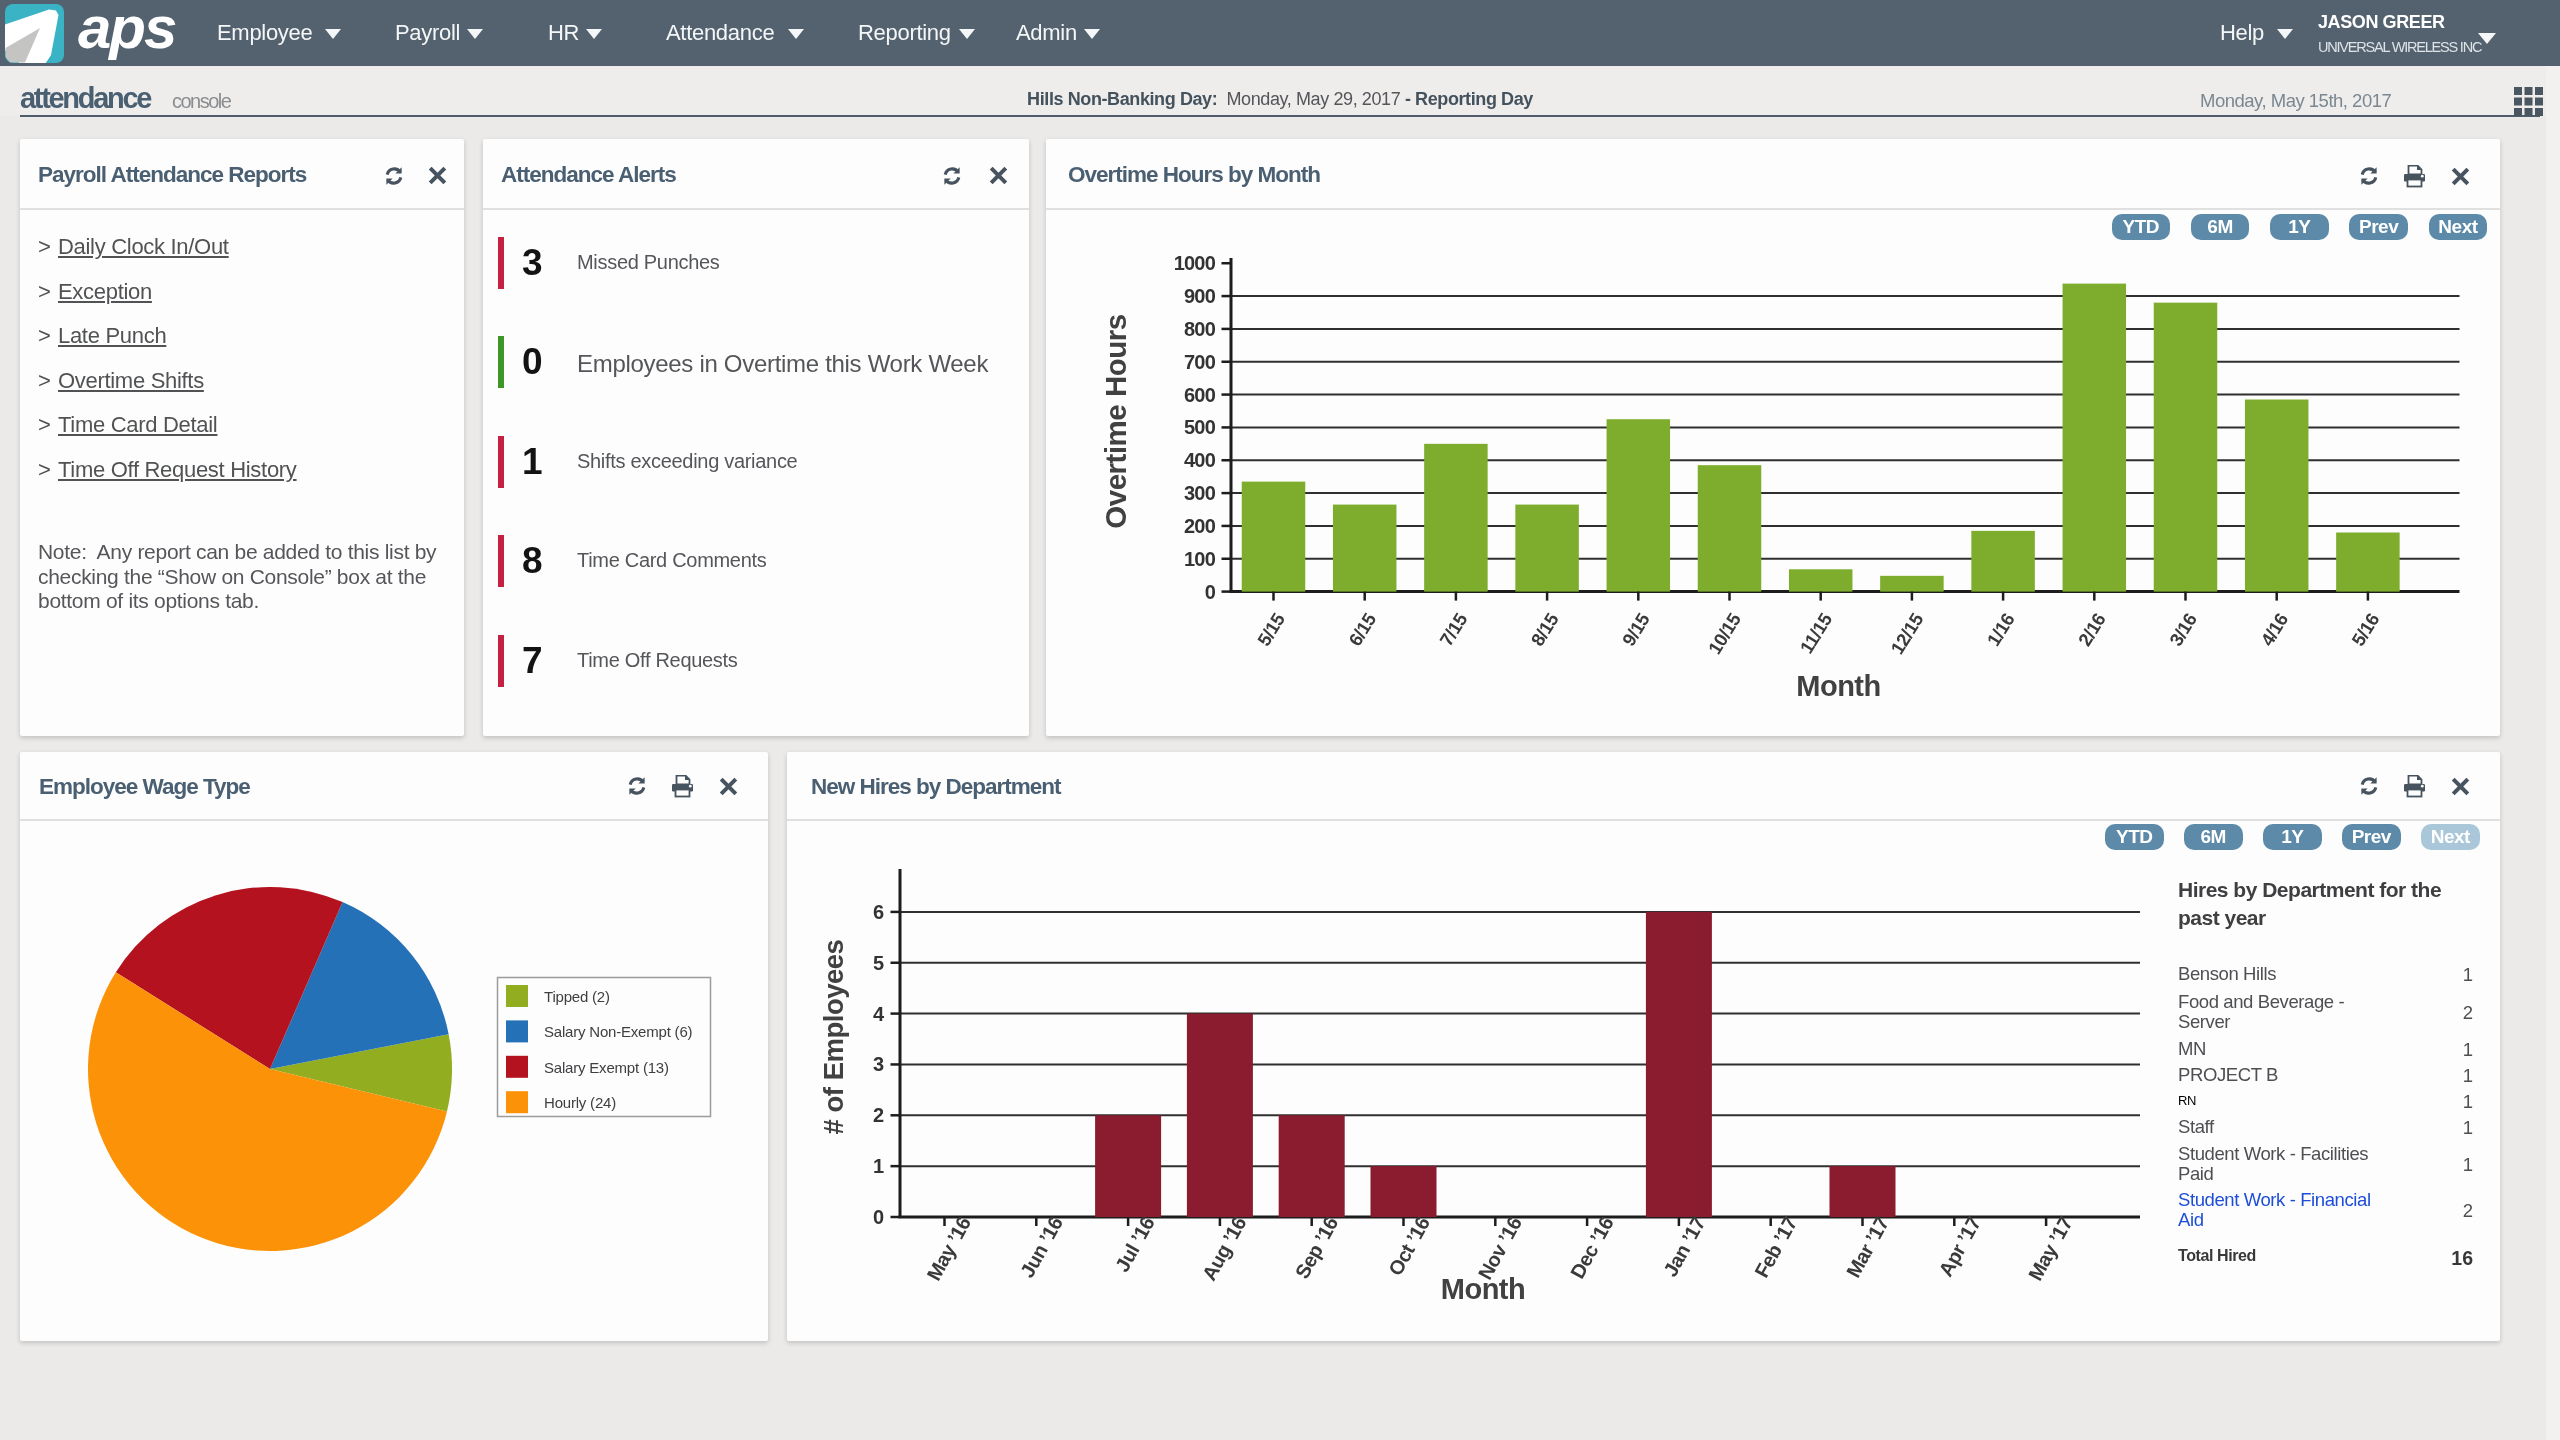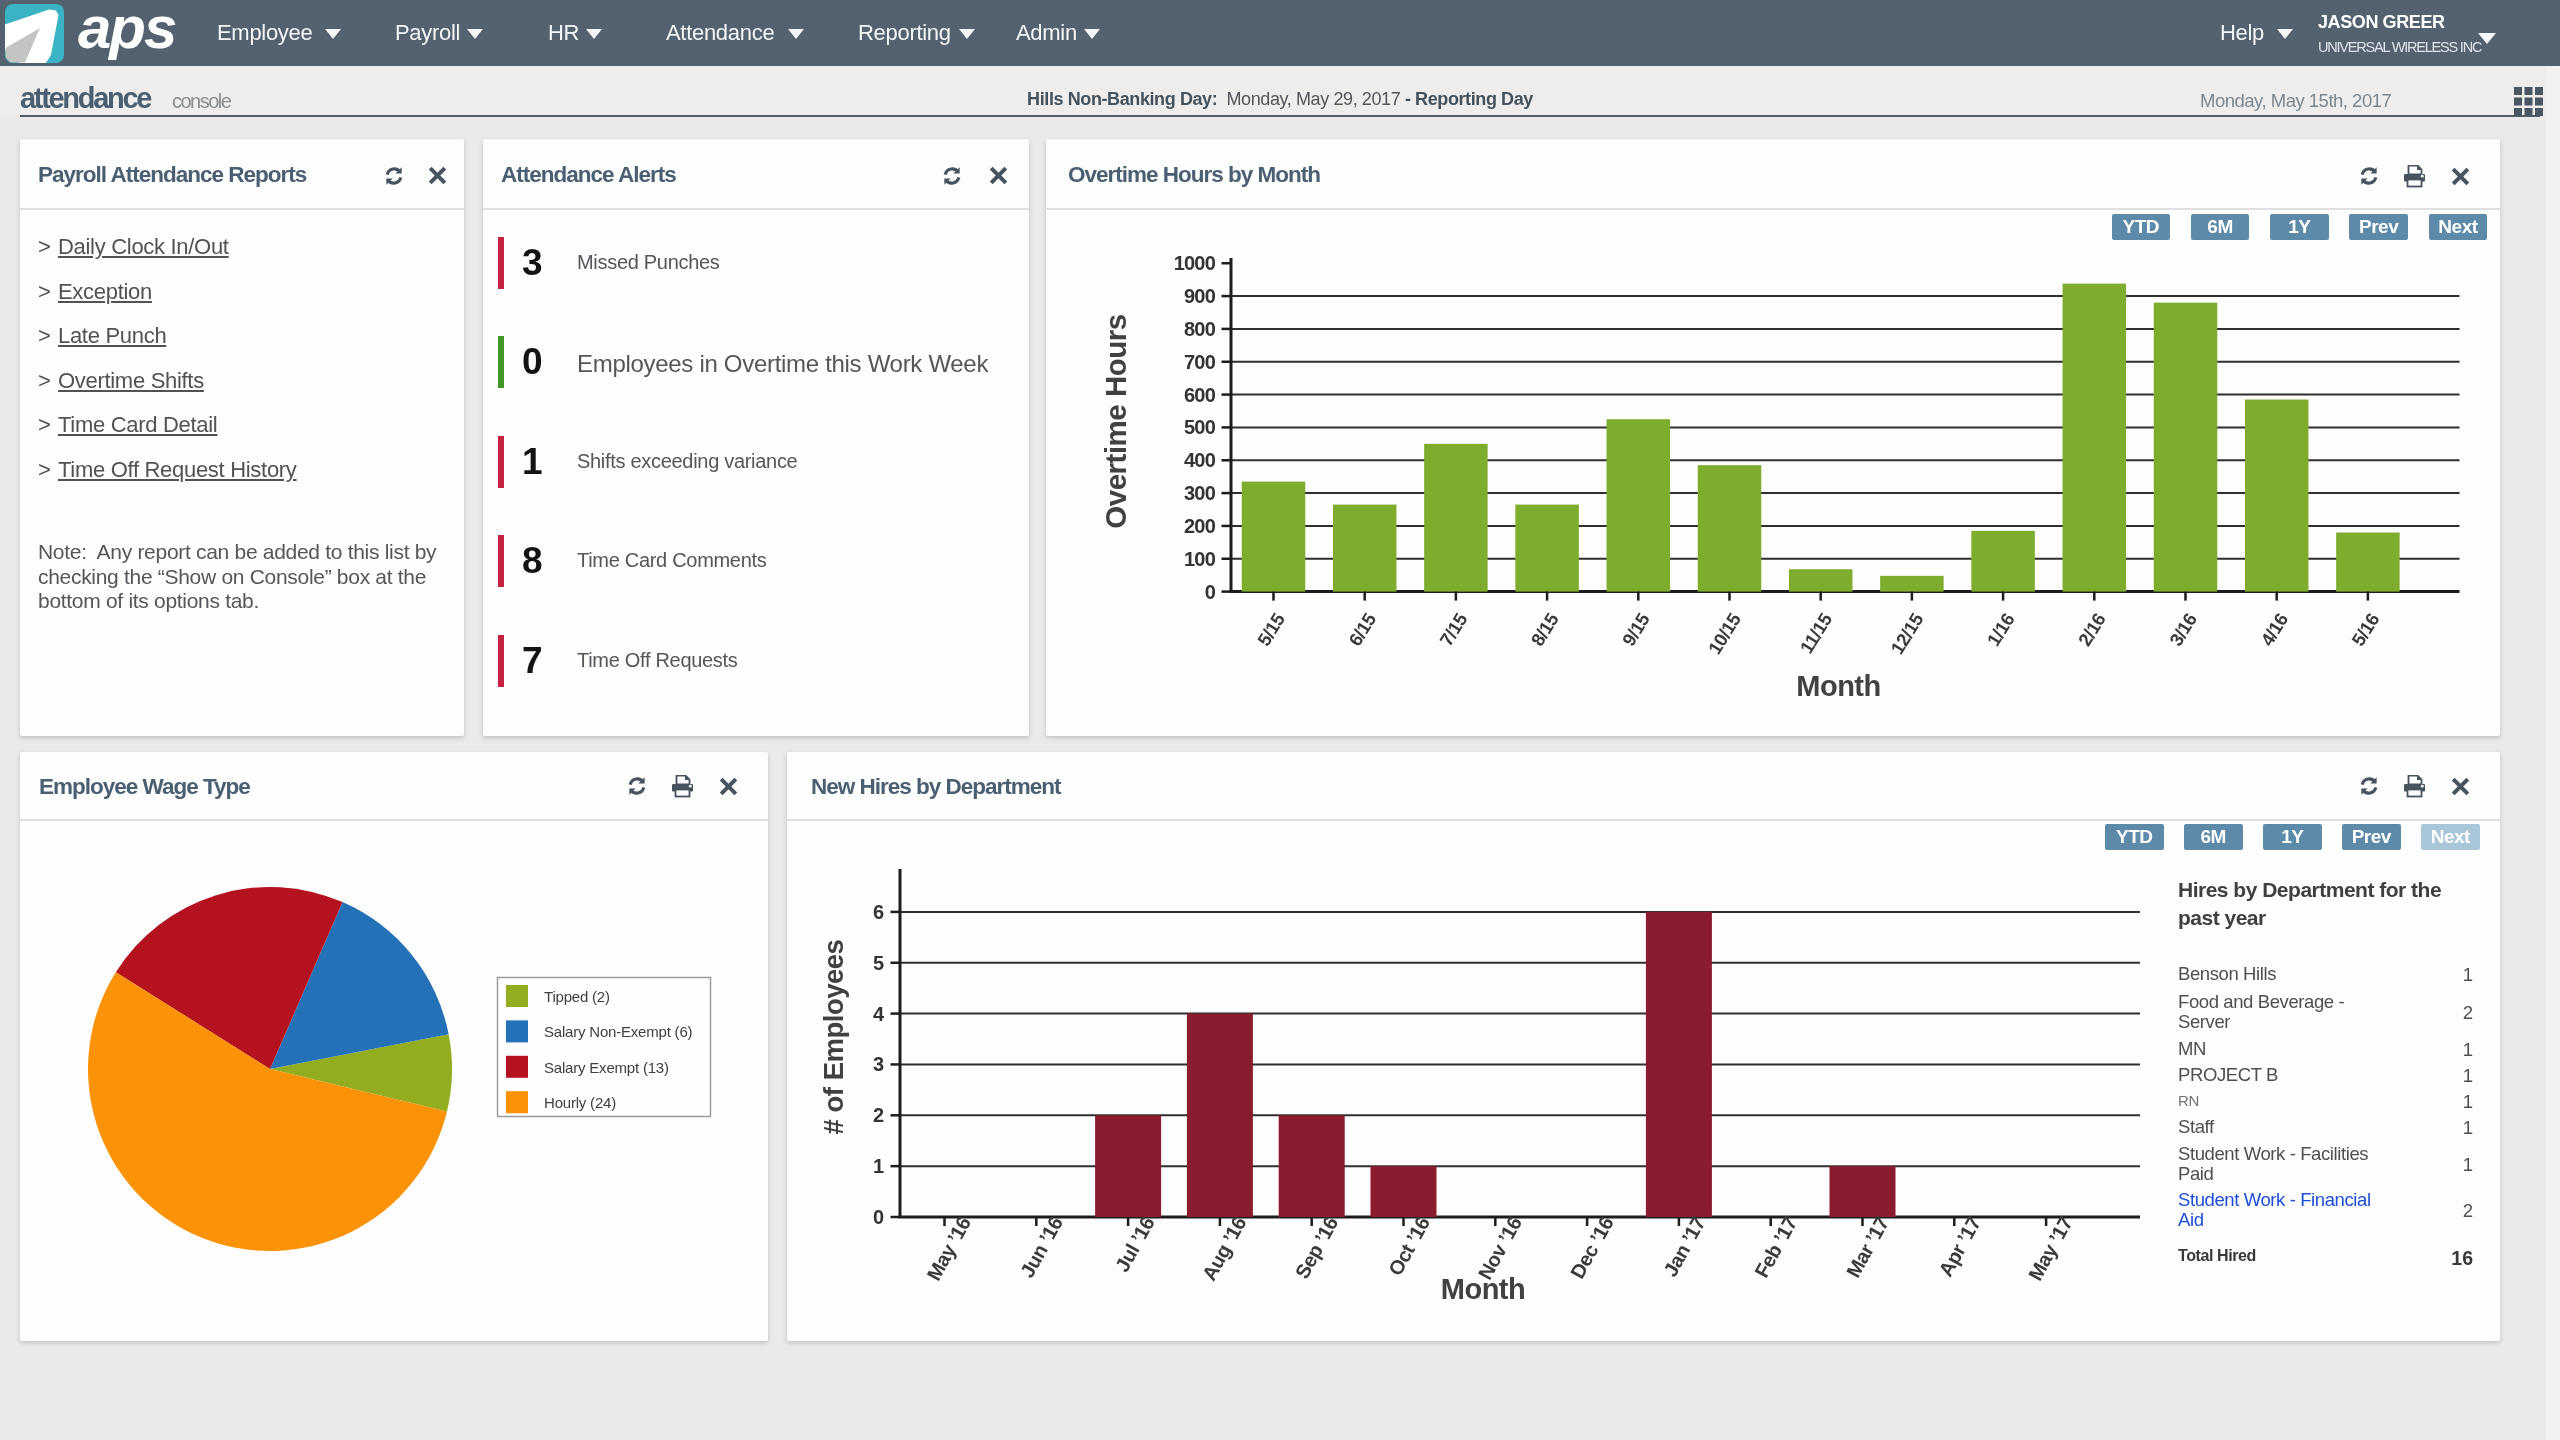--- a/index.html
+++ b/index.html
@@ -1,20 +1,20 @@
 <!DOCTYPE html>
 <html><head><meta charset="utf-8">
 <style>
 *{margin:0;padding:0;box-sizing:border-box}
 html,body{width:2560px;height:1440px;overflow:hidden}
 body{font-family:"Liberation Sans",sans-serif;background:#ebeae8;position:relative}
 .abs{position:absolute}
 .panel{position:absolute;background:#fdfdfd;border-radius:2px;box-shadow:0 2px 5px rgba(0,0,0,.18)}
 .ptitle{position:absolute;left:20px;top:24px;font-size:22.5px;font-weight:bold;color:#4a6072;letter-spacing:-1px;white-space:nowrap}
-.btn{position:absolute;width:58.5px;height:26px;background:#5c8aa8;color:#fff;font-size:19px;font-weight:bold;text-align:center;line-height:26px;border-radius:2px;letter-spacing:-0.5px}
+.btn{position:absolute;width:58.5px;height:26px;background:#5c8aa8;color:#fff;font-size:19px;font-weight:bold;text-align:center;line-height:26px;border-radius:10px;letter-spacing:-0.5px}
 .link{color:#515254;font-size:22px;letter-spacing:-0.3px;text-decoration:underline;white-space:nowrap}
 </style></head><body>
 
 <div class="abs" style="left:0;top:0;width:2560px;height:66px;background:#54626f"></div>
 <svg class="abs" style="left:5px;top:4px" width="59" height="59" viewBox="0 0 59 59">
 <defs>
       <clipPath id="lc">
         <rect x="0" y="0" width="59" height="59" rx="8"></rect>
       </clipPath>
     </defs>
@@ -331,21 +331,21 @@
   </svg>
 <div class="abs" style="left:2178px;top:876px;width:285px;font-size:21px;font-weight:bold;color:#3f3f41;letter-spacing:-0.5px;line-height:28px">Hires by Department for the past year</div>
 <div class="abs" style="left:2178px;top:964px;width:250px;font-size:18.5px;color:#4e4f52;letter-spacing:-0.4px;line-height:19.5px">Benson Hills</div>
 <div class="abs" style="left:2420px;top:964px;width:53px;text-align:right;font-size:18.5px;color:#4e4f52">1</div>
 <div class="abs" style="left:2178px;top:992px;width:250px;font-size:18.5px;color:#4e4f52;letter-spacing:-0.4px;line-height:19.5px">Food and Beverage -<br>Server</div>
 <div class="abs" style="left:2420px;top:1002px;width:53px;text-align:right;font-size:18.5px;color:#4e4f52">2</div>
 <div class="abs" style="left:2178px;top:1039px;width:250px;font-size:18.5px;color:#4e4f52;letter-spacing:-0.4px;line-height:19.5px">MN</div>
 <div class="abs" style="left:2420px;top:1039px;width:53px;text-align:right;font-size:18.5px;color:#4e4f52">1</div>
 <div class="abs" style="left:2178px;top:1065px;width:250px;font-size:18.5px;color:#4e4f52;letter-spacing:-0.4px;line-height:19.5px">PROJECT B</div>
 <div class="abs" style="left:2420px;top:1065px;width:53px;text-align:right;font-size:18.5px;color:#4e4f52">1</div>
-<div class="abs" style="left:2178px;top:1091px;width:250px;font-size:15px;color:#737373;letter-spacing:-0.4px;line-height:19.5px">RN</div>
+<div class="abs" style="left:2178px;top:1091px;width:250px;font-size:13px;color:#000000;letter-spacing:-0.4px;line-height:19.5px">RN</div>
 <div class="abs" style="left:2420px;top:1091px;width:53px;text-align:right;font-size:18.5px;color:#4e4f52">1</div>
 <div class="abs" style="left:2178px;top:1117px;width:250px;font-size:18.5px;color:#4e4f52;letter-spacing:-0.4px;line-height:19.5px">Staff</div>
 <div class="abs" style="left:2420px;top:1117px;width:53px;text-align:right;font-size:18.5px;color:#4e4f52">1</div>
 <div class="abs" style="left:2178px;top:1144px;width:250px;font-size:18.5px;color:#4e4f52;letter-spacing:-0.4px;line-height:19.5px">Student Work - Facilities<br>Paid</div>
 <div class="abs" style="left:2420px;top:1154px;width:53px;text-align:right;font-size:18.5px;color:#4e4f52">1</div>
 <div class="abs" style="left:2178px;top:1190px;width:250px;font-size:18.5px;color:#1d4ed8;letter-spacing:-0.4px;line-height:19.5px">Student Work - Financial<br>Aid</div>
 <div class="abs" style="left:2420px;top:1200px;width:53px;text-align:right;font-size:18.5px;color:#4e4f52">2</div>
 <div class="abs" style="left:2178px;top:1247px;font-size:16px;font-weight:bold;color:#38383a;letter-spacing:-0.4px">Total Hired</div>
 <div class="abs" style="left:2420px;top:1247px;width:53px;text-align:right;font-size:19.5px;font-weight:bold;color:#38383a">16</div>
 </body></html>

